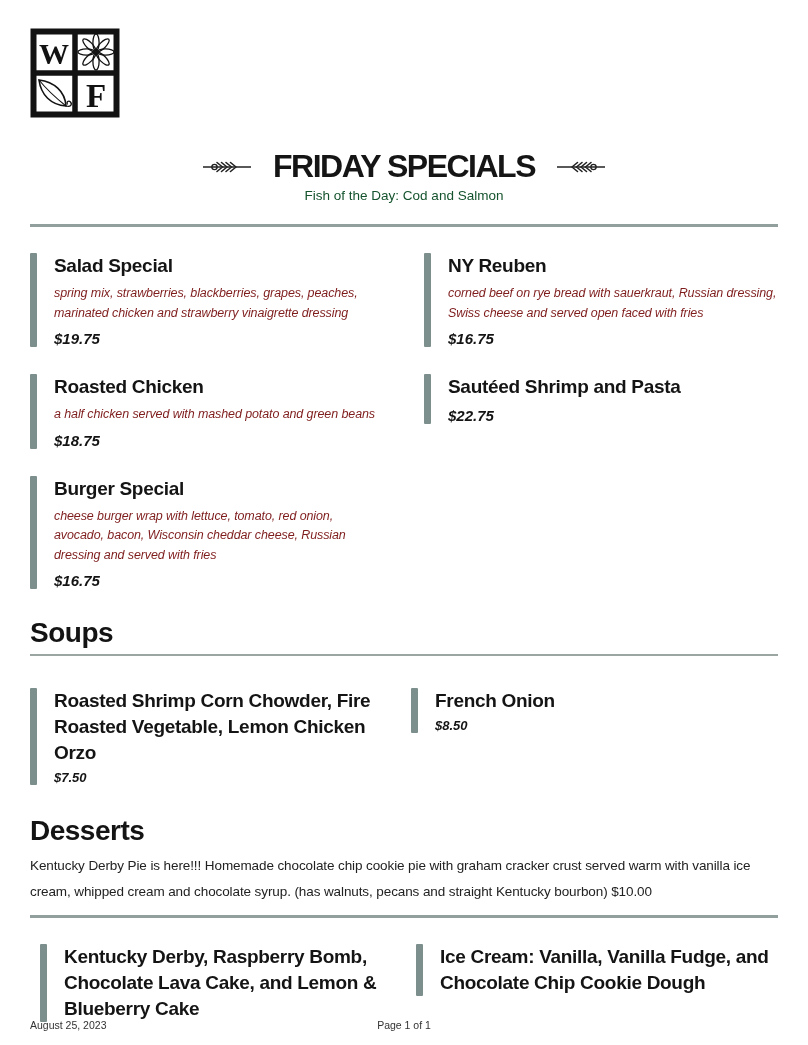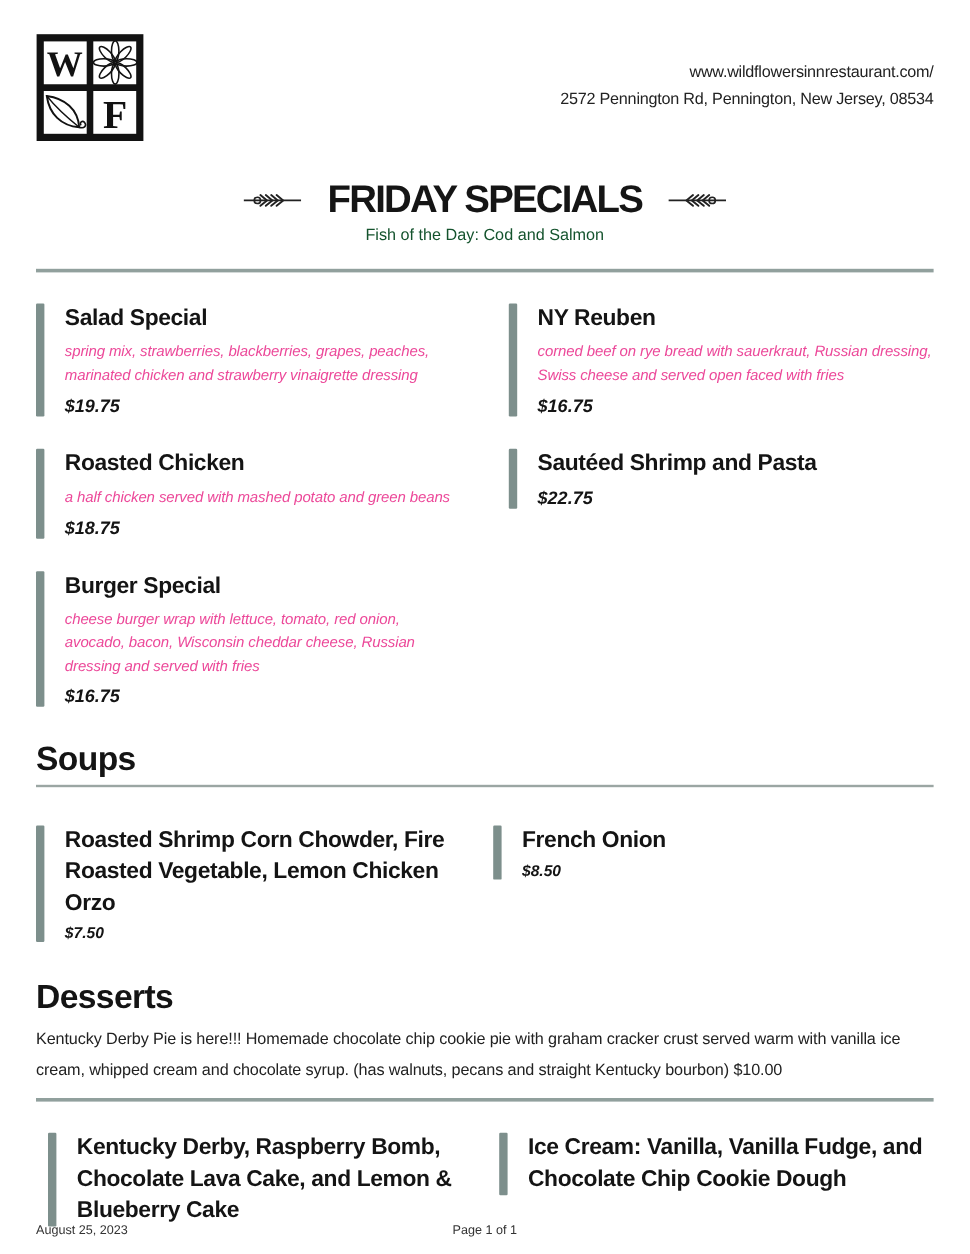--- a/index.html
+++ b/index.html
@@ -30,21 +30,21 @@
   .rule.thin { height:2px; background:#9BA6A3; }
 
   
   .two-col { display:flex; gap:14px; }
   .col { flex:1 1 0; display:flex; flex-direction:column; gap:27px; min-width:0; }
 
   .menu-item { display:flex; gap:17px; }
   .accent-bar { width:7px; flex:none; background:#7D8F8C; border-radius:1px; }
   .item-body { flex:1; min-width:0; }
   .item-name { font-size:19px; font-weight:bold; letter-spacing:-0.3px; line-height:26px; color:#141414; }
-  .item-desc { font-style:italic; font-size:12.5px; line-height:19.5px; margin-top:5px; color:#ec4899; letter-spacing:-0.1px; }
+  .item-desc { font-style:italic; font-size:12.5px; line-height:19.5px; margin-top:5px; color:#7f1d1d; letter-spacing:-0.1px; }
   .item-price { font-style:italic; font-weight:bold; font-size:15px; margin-top:7px; color:#141414; }
   .item-price.small { font-size:13px; margin-top:4px; }
 
   .specials { margin-top:26px;gap:40px; }
 
   .section-heading { font-size:28px; font-weight:bold; letter-spacing:-0.5px; color:#141414; }
   .soups { margin-top:28px; }
   .soups .rule.thin { margin-top:5px; }
   .soups .two-col { margin-top:32px; }
 
@@ -83,24 +83,20 @@
         <ellipse cx="0" cy="-9.5" rx="3.1" ry="8.6" transform="rotate(225)"></ellipse>
         <ellipse cx="0" cy="-9.5" rx="3.1" ry="8.6" transform="rotate(270)"></ellipse>
         <ellipse cx="0" cy="-9.5" rx="3.1" ry="8.6" transform="rotate(315)"></ellipse>
       </g>
       <g fill="none" stroke="#121212">
         <path d="M9 52 C 24 54, 35 63, 36 78 C 21 77, 11 67, 9 52 Z" stroke-width="1.6"></path>
         <path d="M9 52 C 17 62, 26 70, 36 78" stroke-width="1.1"></path>
         <path d="M36 78 c 4.5 1.5 6.5 -1.5 4.5 -4 c -2 -2 -4.5 0 -3 2.5" stroke-width="1.3"></path>
       </g>
     </svg>
-    <div class="addr">
-      <div>www.wildflowersinnrestaurant.com/</div>
-      <div>2572 Pennington Rd, Pennington, New Jersey, 08534</div>
-    </div>
   </header>
 
   <div class="banner">
     <div class="banner-row">
       <svg class="wheat left" viewBox="0 0 48 16" width="48" height="16" aria-hidden="true">
         <line x1="0" y1="8" x2="48" y2="8" stroke="#222" stroke-width="1.6"></line>
         <circle cx="11.5" cy="8" r="2.6" fill="none" stroke="#222" stroke-width="1.4"></circle>
         <path d="M14 3.5 L19.5 8 L14 12.5 M18.5 3.5 L24 8 L18.5 12.5 M23 3.5 L28.5 8 L23 12.5 M27.5 3.5 L33 8 L27.5 12.5" fill="none" stroke="#222" stroke-width="1.6" stroke-linecap="round" stroke-linejoin="round"></path>
       </svg>
       <h1 class="title">FRIDAY SPECIALS</h1>

